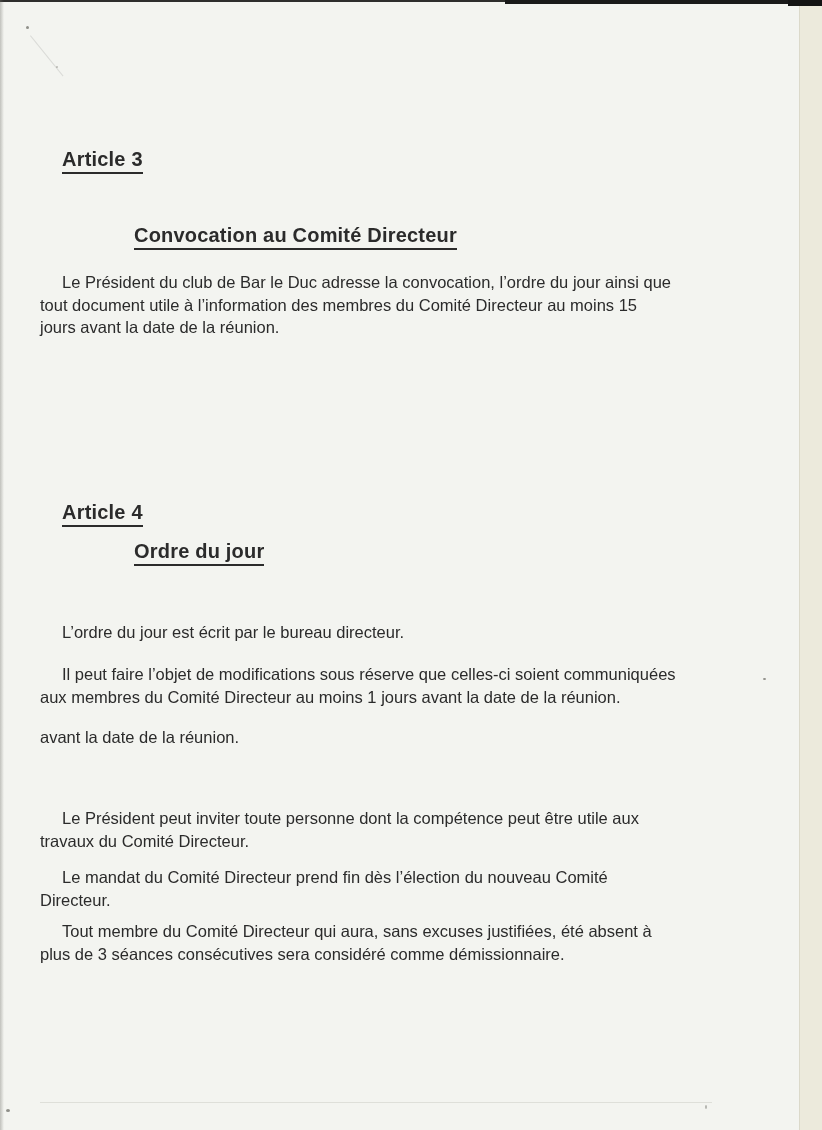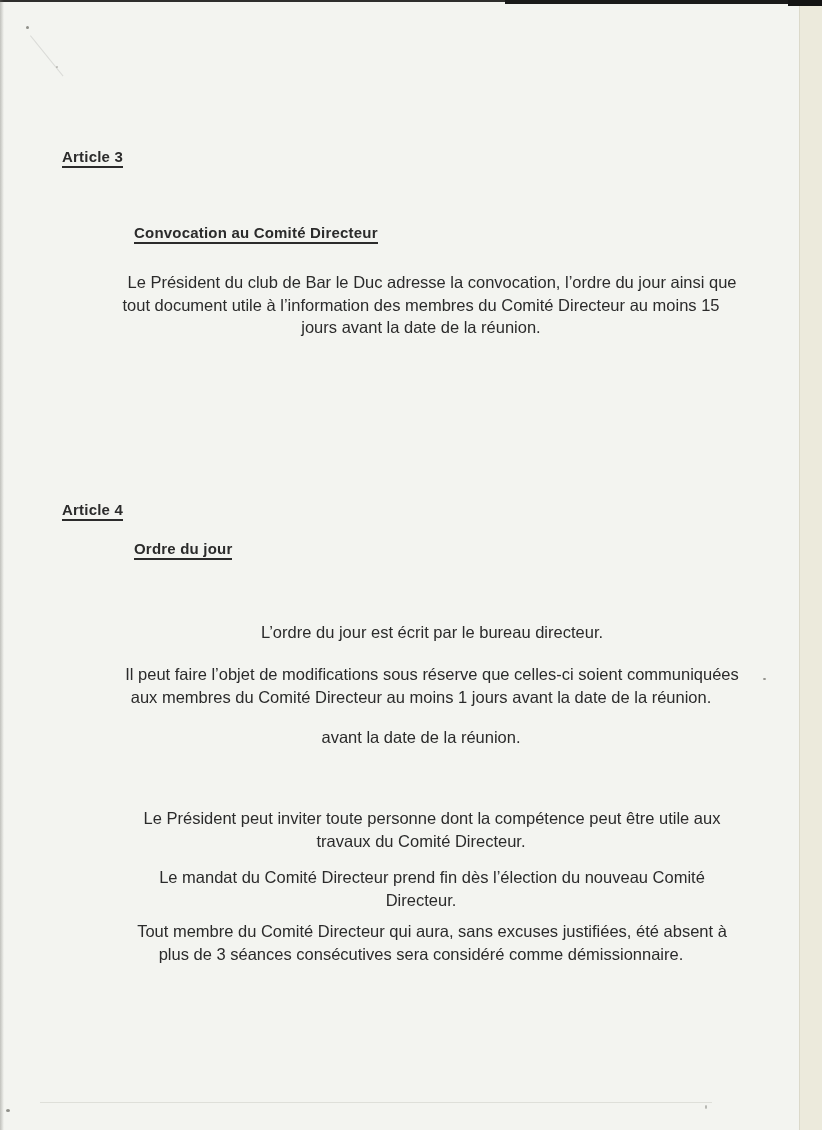--- a/index.html
+++ b/index.html
@@ -10,29 +10,29 @@
   }
   .abs{position:absolute;}
   
   .right-strip{left:799px;top:0;width:23px;height:1130px;background:#eceadc;border-left:1px solid #dbd9ca;}
   .top-edge{left:0;top:0;width:822px;height:2px;background:#2e2e2c;}
   .top-edge-right{left:505px;top:0;width:317px;height:4px;background:#1a1a1a;}
   .top-edge-corner{left:788px;top:0;width:34px;height:6px;background:#141414;}
   .left-edge{left:0;top:0;width:4px;height:1130px;
     background:linear-gradient(to right, rgba(110,110,104,0.38), rgba(110,110,104,0));}
   
-  .heading{font-size:15px;font-weight:bold;letter-spacing:0.2px;}
+  .heading{font-size:20px;font-weight:bold;letter-spacing:0.2px;}
   .heading .u{border-bottom:2px solid #2b2b2b;padding-bottom:1px;display:inline-block;}
   .h-a3{left:62px;top:148px;}
   .h-s3{left:134px;top:195px;margin-top:29px;}
   .h-a4{left:62px;top:501px;}
   .h-s4{left:134px;top:540px;}
   
   .para{left:40px;width:762px;font-size:16.5px;line-height:22.5px;}
-  .line{white-space:nowrap;text-align:center;}
+  .line{white-space:nowrap;}
   .line.indent{padding-left:22px;}
   .p-1{top:271px;}
   .p-2{top:621px;}
   .p-3{top:663px;}
   .p-4{top:726px;}
   .p-5{top:807px;}
   .p-6{top:866px;}
   .p-7{top:920px;}
   
   .spk{position:absolute;border-radius:50%;background:#8f8f89;}

